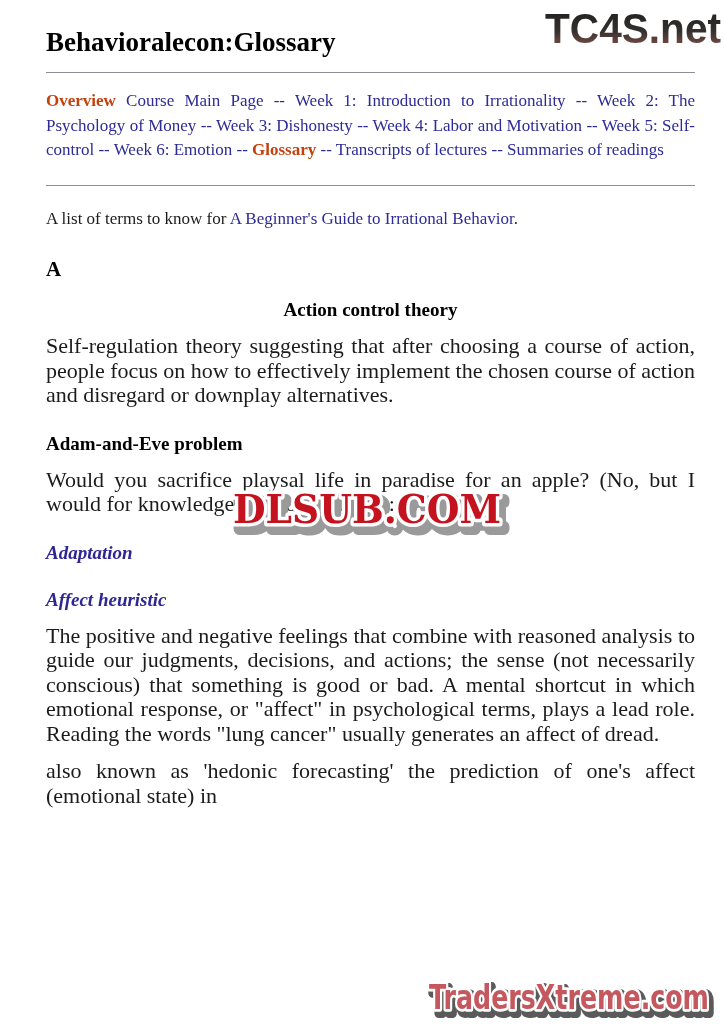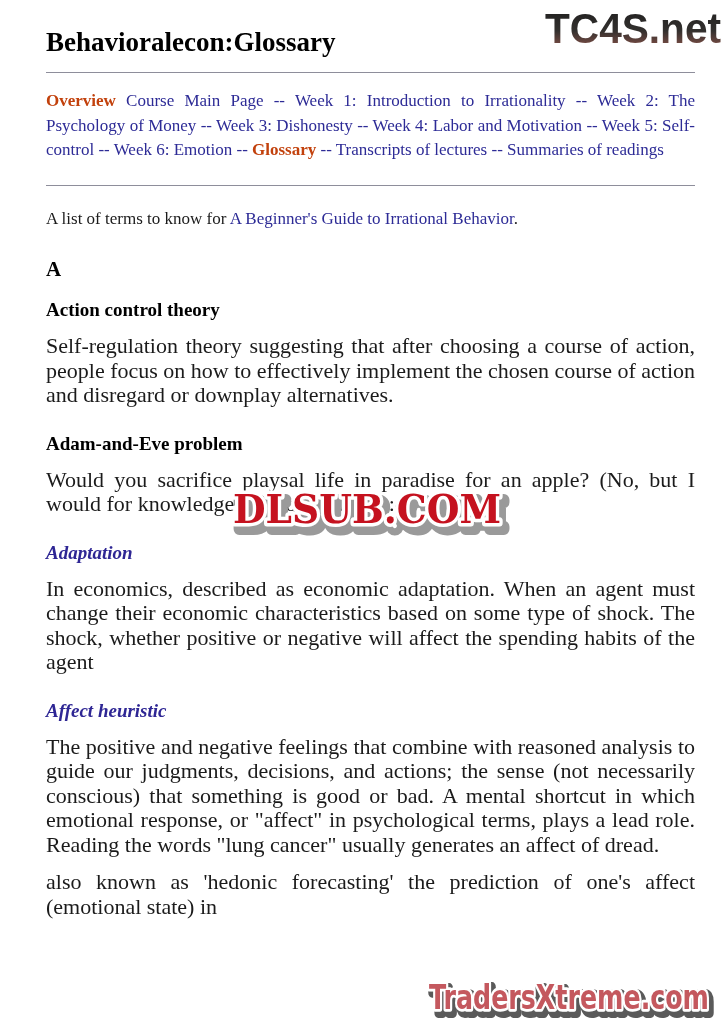--- a/index.html
+++ b/index.html
@@ -40,21 +40,21 @@
   h2.letter-heading {
     font-size: 21px; line-height: 24px;
     font-weight: bold; color: #000;
     margin: 26px 0 0;
   }
   h3.term-heading {
     font-size: 19px; line-height: 23px;
     font-weight: bold; color: #000;
     margin: 24px 0 0;
   }
-  h2.letter-heading + h3.term-heading { margin-top: 17px; }
+  h2.letter-heading + h3.term-heading { margin-top: 17px; text-align: center; }
   h3.term-heading.linked { color: #2e2694; cursor: pointer; font-style: italic; }
 
   p.definition {
     font-size: 22px; line-height: 24.5px;
     text-align: justify;
     margin: 13px 0 0;
     -webkit-hyphens: manual; hyphens: manual;
   }
 
   .logo-tc4s {
@@ -103,21 +103,20 @@
 
   <h2 class="letter-heading">A</h2>
 
   <h3 class="term-heading">Action control theory</h3>
   <p class="definition">Self-regulation theory suggesting that after choosing a course of action, people focus on how to effectively implement the chosen course of action and disregard or down­play alternatives.</p>
 
   <h3 class="term-heading">Adam-and-Eve problem</h3>
   <p class="definition"><span>Would you sacrifice plays</span><span>al life in paradise for an ap</span><span>ple? (No, but I would for knowledge of good and evil :-))</span></p>
 
   <h3 class="term-heading linked">Adaptation</h3>
-  <p class="definition">In economics, described as economic adaptation. When an agent must change their economic characteristics based on some type of shock. The shock, whether positive or negative will affect the spending habits of the agent</p>
 
   <h3 class="term-heading linked">Affect heuristic</h3>
   <p class="definition">The positive and negative feelings that combine with reasoned analysis to guide our judgments, decisions, and actions; the sense (not necessarily conscious) that some­thing is good or bad. A mental shortcut in which emotional response, or "affect" in psychological terms, plays a lead role. Reading the words "lung cancer" usually gen­erates an affect of dread.</p>
 
   <p class="definition">also known as 'hedonic forecasting' the prediction of one's affect (emotional state) in</p>
 
 </div>
 
 <div class="watermark-dlsub">
   <svg width="294" height="60" viewBox="0 0 294 60">

